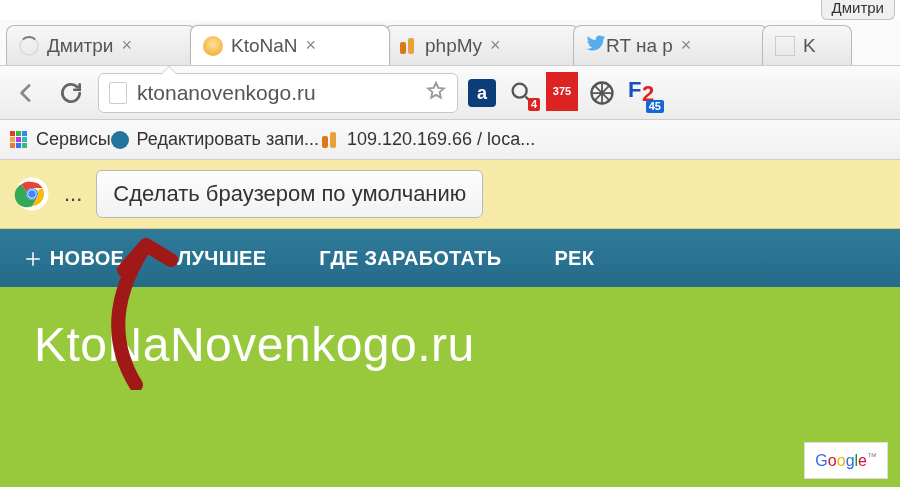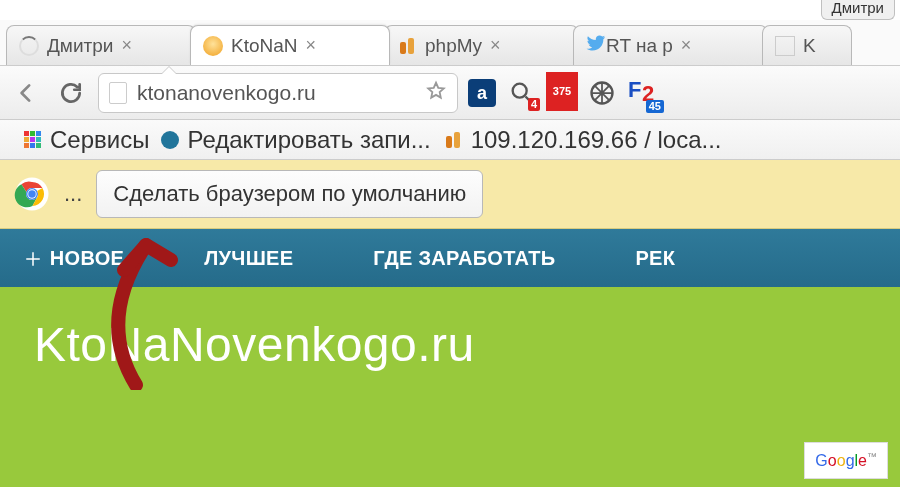--- a/index.html
+++ b/index.html
@@ -24,40 +24,40 @@
   .toolbar { height: 54px; background: linear-gradient(#fbfbfb,#ececec); border-bottom: 1px solid #ccc; display:flex; align-items:center; padding:0 10px; gap:10px; position:relative; }
   .tb-btn { width:34px; height:34px; display:flex; align-items:center; justify-content:center; }
   .tb-btn svg { width:26px; height:26px; }
   .omni { flex: 0 0 360px; height:40px; display:flex; align-items:center; border:1px solid #c8c8c8; border-radius:6px; background:#fff; padding:0 10px; position:relative; }
   .omni .page-icon{width:18px;height:22px;border:1px solid #ccc;border-radius:2px;margin-right:10px;position:relative;}
   .omni input{flex:1;border:none;outline:none;font-size:21px;color:#555;background:transparent;}
   .omni .star svg{width:22px;height:22px;}
   .ext-icons { display:flex; align-items:center; gap:12px; }
   .ext-icons .x{width:28px;height:28px;}
 
-  .bookmarks { height:40px; background: linear-gradient(#fafafa,#f0f0f0); border-bottom:1px solid #ccc; display:flex; align-items:center; padding:0 24px; gap:12px; font-size:24px; color:#333; }
+  .bookmarks { height:40px; background: linear-gradient(#fafafa,#f0f0f0); border-bottom:1px solid #ccc; display:flex; align-items:center; padding:0 10px; font-size:18px; color:#333; }
   .bk{display:flex;align-items:center;gap:8px;white-space:nowrap;}
   .bk-apps{width:18px;height:18px;display:grid;grid-template-columns:repeat(3,5px);grid-template-rows:repeat(3,5px);gap:1px;}
   .bk-apps span{background:#e33;}
   .bk-apps span:nth-child(2){background:#3b3;}
   .bk-apps span:nth-child(3){background:#38e;}
   .bk-apps span:nth-child(4){background:#ea3;}
   .bk-apps span:nth-child(5){background:#b3e;}
   .bk-apps span:nth-child(6){background:#3bb;}
   .bk-apps span:nth-child(7){background:#e73;}
   .bk-apps span:nth-child(8){background:#37e;}
   .bk-apps span:nth-child(9){background:#3b7;}
   .bk-wp{width:18px;height:18px;background:#21759b;border-radius:50%;position:relative;}
 
   .infobar { background:#f7e9a8; display:flex; align-items:center; padding:10px 14px; gap:14px; border-bottom:1px solid #d8cc80; }
   .chrome-ico{width:36px;height:36px;}
   .infobar .dots{font-size:22px;color:#444;}
   .info-btn{border:1px solid #b8b8b8;border-radius:6px;background:linear-gradient(#fdfdfd,#f2f2f2);padding:10px 16px;font-size:22px;color:#333;white-space:nowrap;}
 
-  .site-nav{background:linear-gradient(#2f7a9a,#256b8a);display:flex;align-items:center;height:58px;padding:0 24px;gap:80px;color:#fff;font-size:20px;font-weight:600;letter-spacing:.3px;}
+  .site-nav{background:linear-gradient(#2f7a9a,#256b8a);display:flex;align-items:center;height:58px;padding:0 24px;gap:53px;color:#fff;font-size:20px;font-weight:600;letter-spacing:.3px;}
   .site-nav span{white-space:nowrap;}
   .site-nav svg{width:18px;height:18px;vertical-align:middle;margin-right:2px;}
 
   .hero{background:#98c93c;height:200px;position:relative;padding:30px 34px;}
   .hero-title{font-size:48px;color:#fff;font-weight:400;letter-spacing:.5px;}
   .google-box{position:absolute;right:12px;bottom:8px;background:#fff;border:1px solid #ddd;padding:8px 10px;font-size:16px;}
   .google-box .g-b{color:#3369e8;} .google-box .g-r{color:#d50f25;} .google-box .g-y{color:#eeb211;} .google-box .g-g{color:#009925;}
 
   .arrow-annot{position:absolute;left:76px;top:210px;width:130px;height:180px;pointer-events:none;z-index:50;}
   .arrow-annot svg{width:100%;height:100%;}

